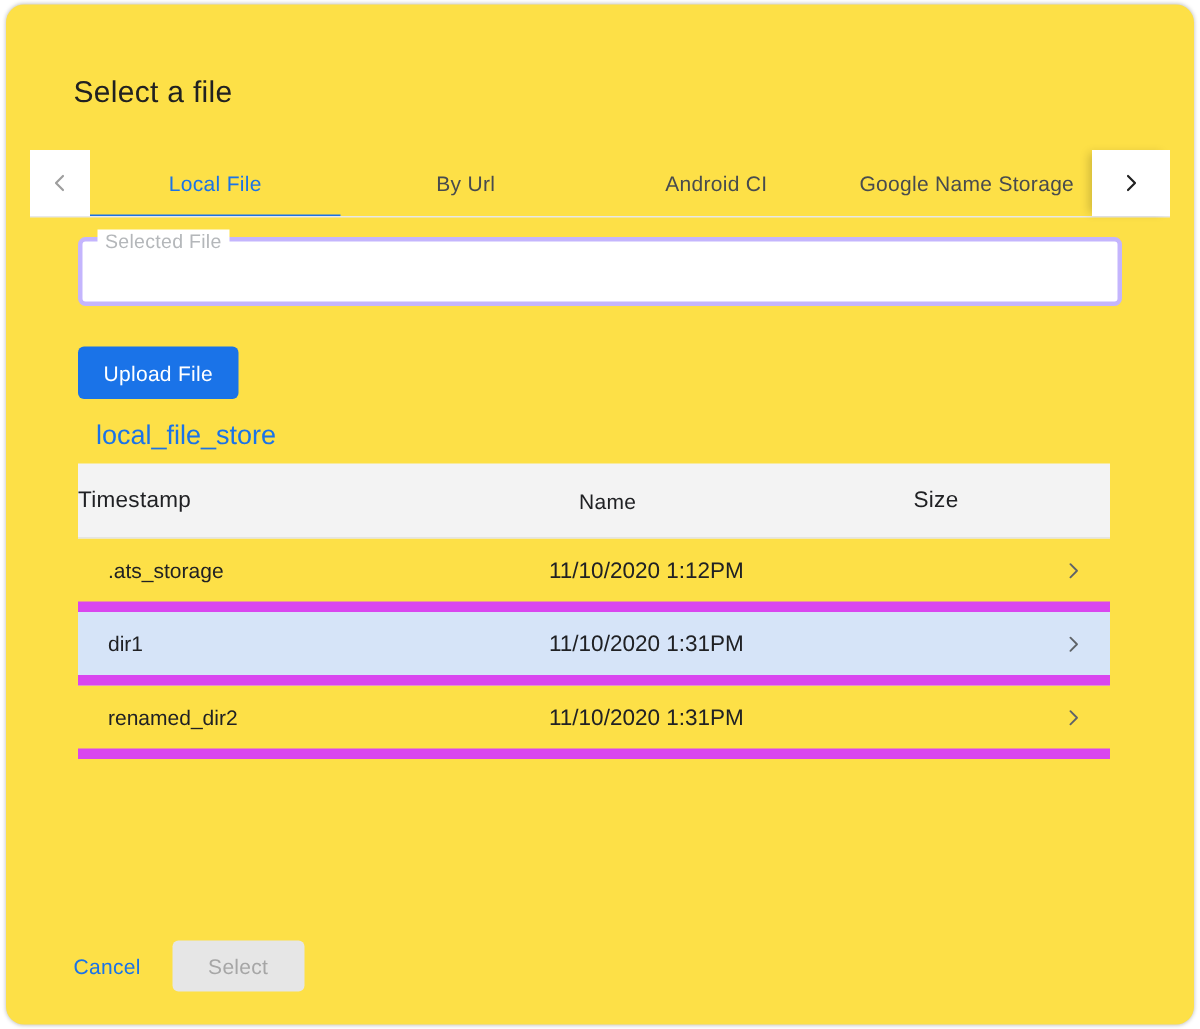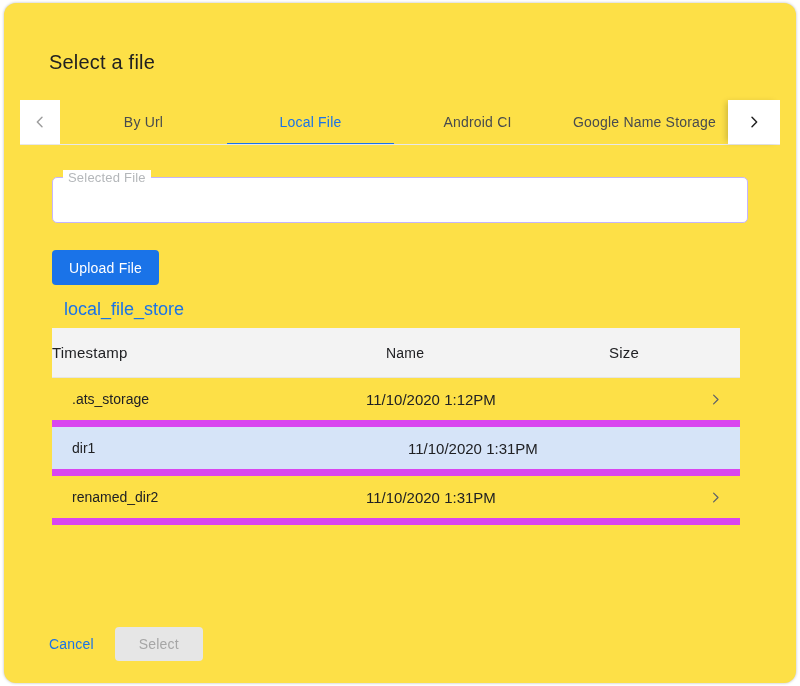--- a/index.html
+++ b/index.html
@@ -69,23 +69,23 @@
     left: 0; right: 0; bottom: -1px;
     height: 2px;
     background: var(--accent);
   }
 
   
   .content { padding: 0 48px; }
 
   .outlined-field {
     position: relative;
-    margin-top: 32px;
+    margin-top: 13px;
     height: 46px;
-    border: 1px solid #c4b5fd;
+    border: 3px solid #c4b5fd;
     border-radius: 5px;
     background: #fff;
     padding-left: 40px;
   }
   .outlined-field .field-label {
     position: absolute;
     top: -8px; left: 10px;
     padding: 0 5px;
     background: #fff;
     font-size: 13px;
@@ -144,21 +144,21 @@
     font-size: 13px;
     font-weight: 500;
     color: #3c4043;
     letter-spacing: .2px;
   }
   .tbody .trow {
     height: 49px;
     border-bottom: 7px solid #d946ef;
     cursor: pointer;
   }
-  .tbody .trow.selected { background: var(--selected-row); gap: 42px; }
+  .tbody .trow.selected { background: var(--selected-row); }
   .cell { padding-right: 8px; }
   .cell.name { padding-left: 20px; font-size: 14px; color: #202124; }
   .cell.ts, .cell.size { font-size: 15px; color: #202124; }
   .cell.chev {
     display: flex; align-items: center; justify-content: center;
     padding-right: 0;
   }
   .cell.chev svg { stroke: #5f6368; }
 
   
@@ -197,23 +197,23 @@
 
   <div class="tabbar">
     <button class="tab-pager prev">
       <span style="display:flex">
         <svg width="16" height="16" viewBox="0 0 24 24" fill="none" stroke-width="2.2" stroke-linecap="round" stroke-linejoin="round">
             <polyline points="15 5 8 12 15 19"></polyline>
           </svg>
       </span>
     </button>
     <div class="tabs" id="tabs-container">
+  <div class="tab active">Local File</div>
+
   <div class="tab">By Url</div>
-
-  <div class="tab active">Local File</div>
 
   <div class="tab">Android CI</div>
 
   <div class="tab">Google Name Storage</div>
 </div>
     <button class="tab-pager next">
       <span style="display:flex">
         <svg width="16" height="16" viewBox="0 0 24 24" fill="none" stroke-width="2.2" stroke-linecap="round" stroke-linejoin="round">
             <polyline points="9 5 16 12 9 19"></polyline>
           </svg>

